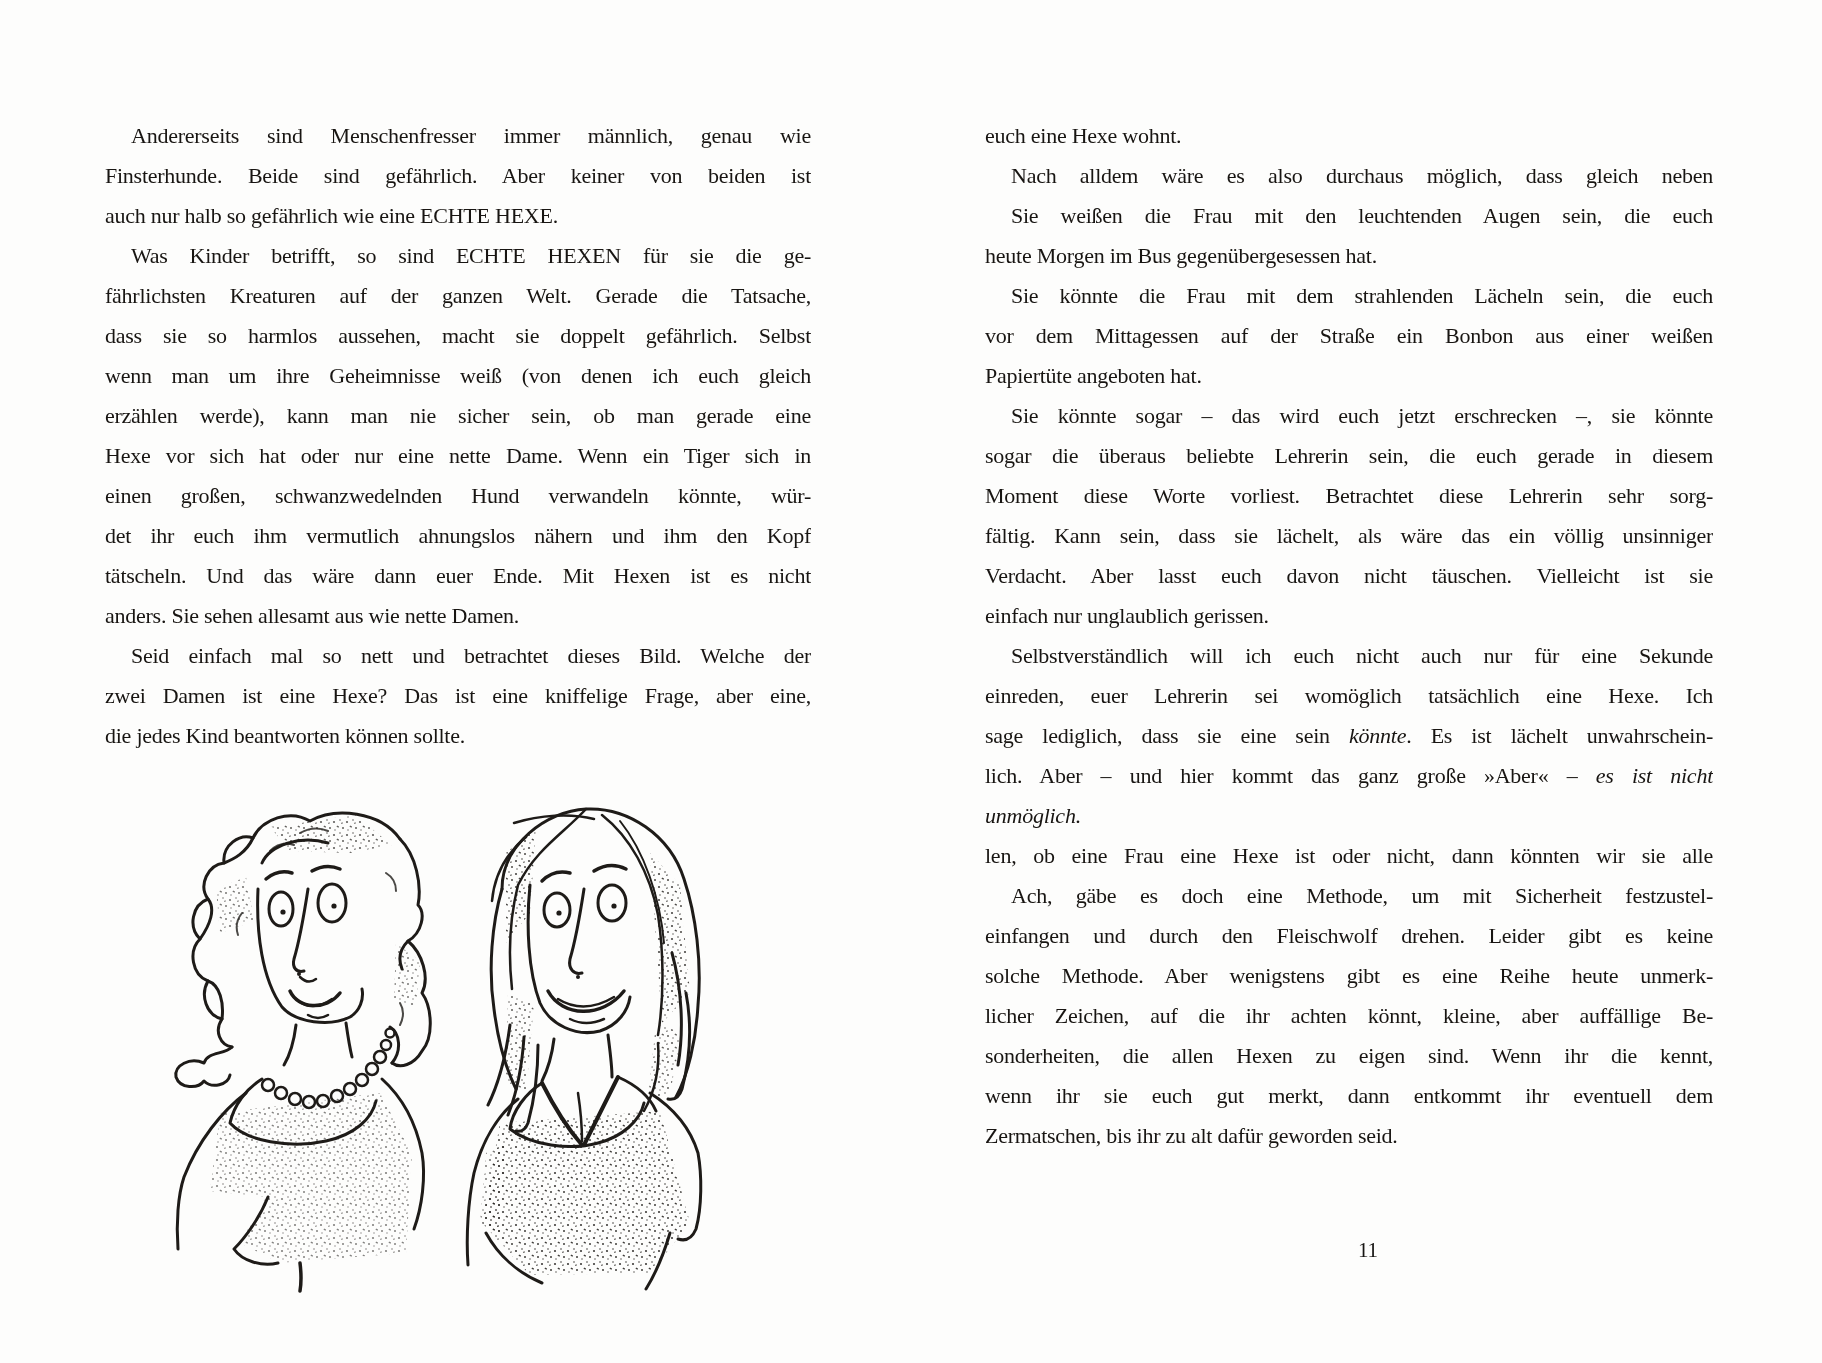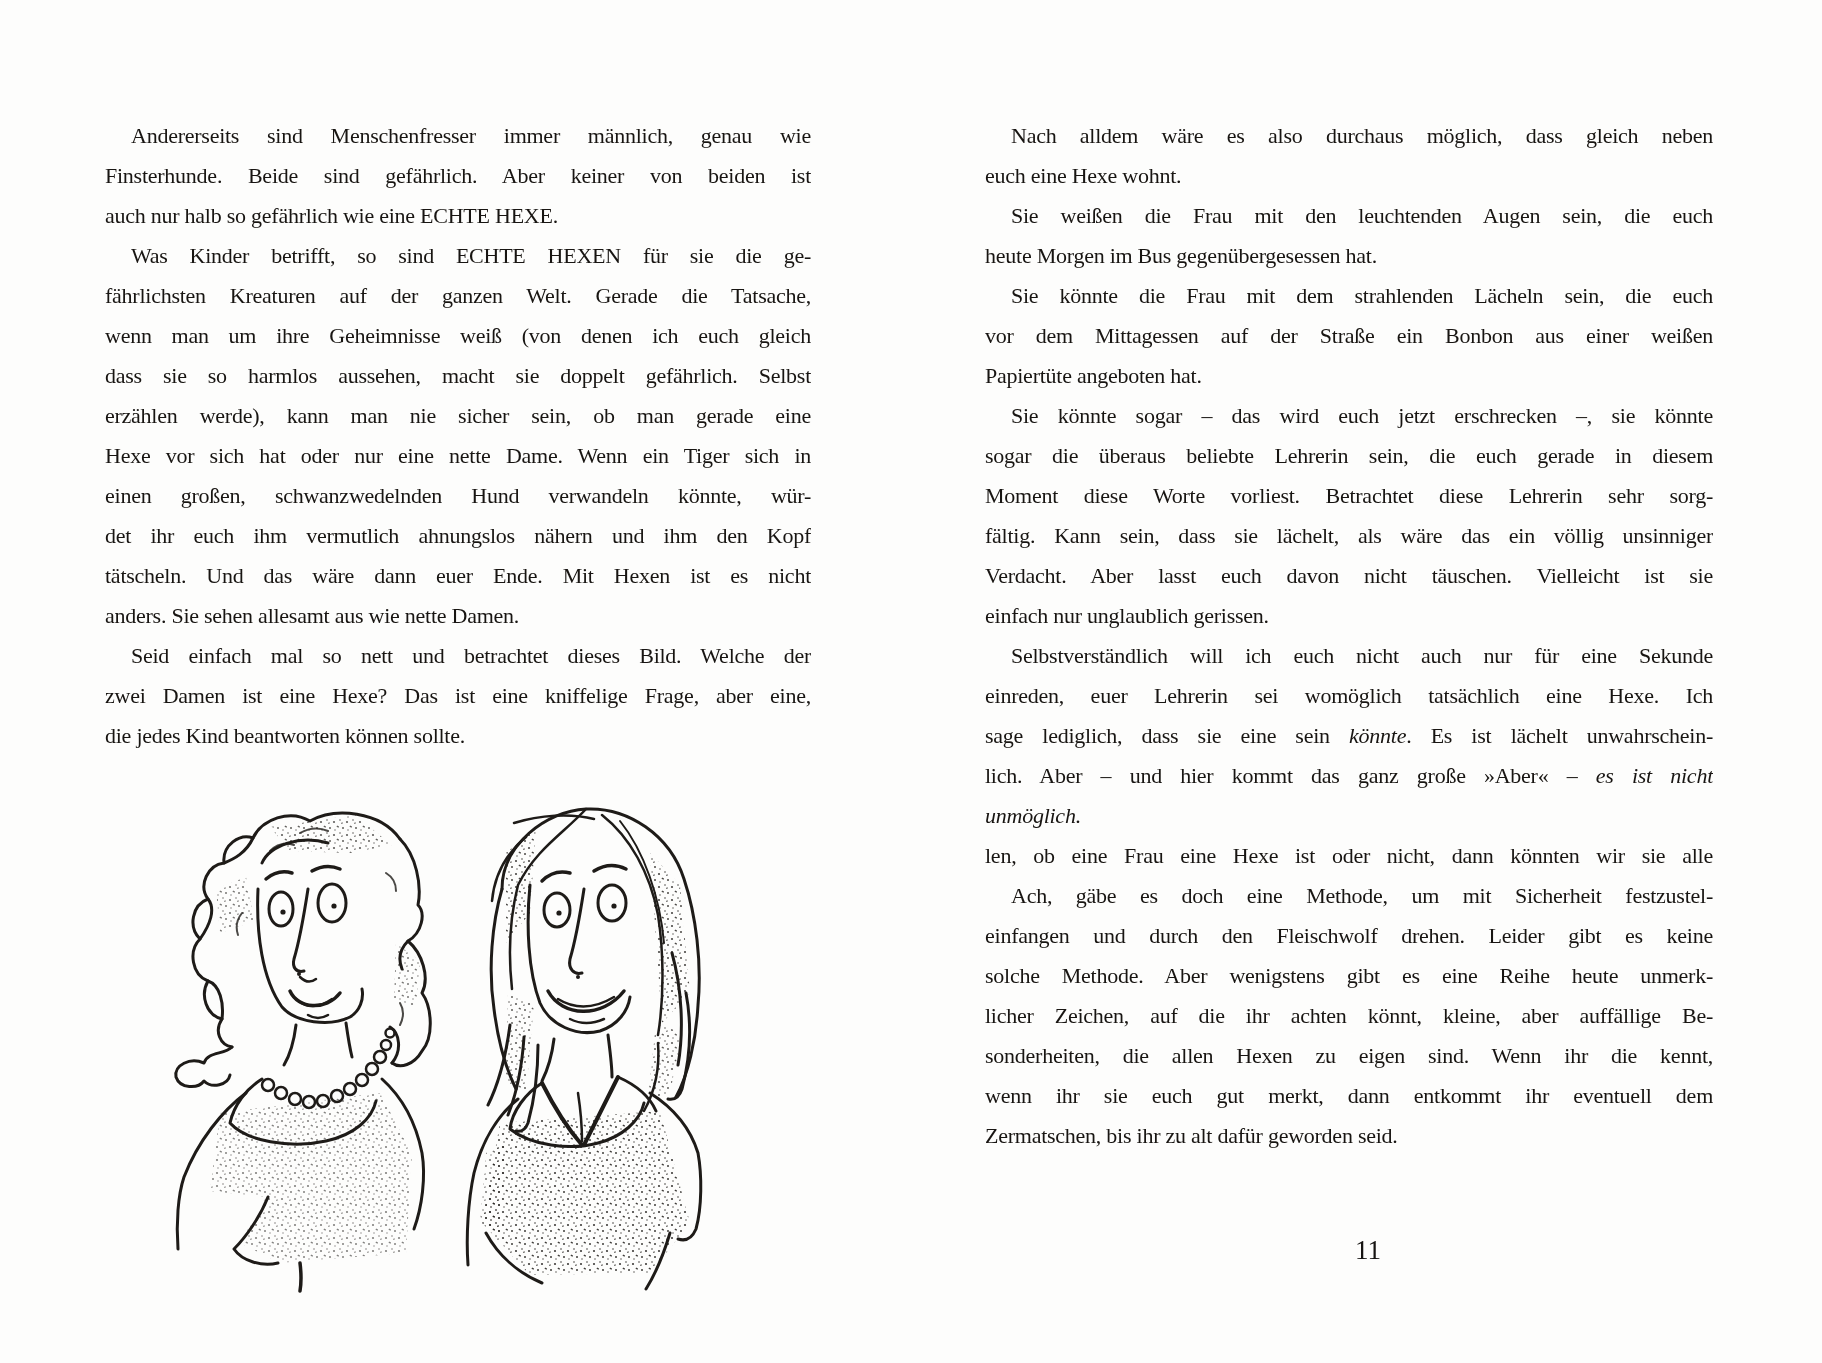--- a/index.html
+++ b/index.html
@@ -15,52 +15,52 @@
   .line{
     margin:0;height:40px;line-height:40px;
     font-size:22px;letter-spacing:-0.25px;
     text-align:left;white-space:normal;overflow:hidden;
   }
   .line.just{text-align:justify;text-align-last:justify;}
   .line.ind{text-indent:26px;}
   .it{font-style:italic;}
   .folio{
     position:absolute;left:1330px;top:1236px;width:76px;
-    text-align:center;font-size:27px;line-height:28px;color:#161412;
+    text-align:center;font-size:21px;line-height:28px;color:#161412;
   }
   .illustration{position:absolute;left:150px;top:793px;width:560px;height:500px;margin:0;}
   .illustration svg{display:block;width:100%;height:100%;}
 </style>
 </head>
 <body>
 
 <div class="spread">
 
   <section class="col left">
       <p class="line just ind"><span>Andererseits sind Menschenfresser immer männlich, genau wie</span></p>
       <p class="line just"><span>Finsterhunde. Beide sind gefährlich. Aber keiner von beiden ist</span></p>
       <p class="line"><span>auch nur halb so gefährlich wie eine ECHTE HEXE.</span></p>
       <p class="line just ind"><span>Was Kinder betrifft, so sind ECHTE HEXEN für sie die ge-</span></p>
       <p class="line just"><span>fährlichsten Kreaturen auf der ganzen Welt. Gerade die Tatsache,</span></p>
+      <p class="line just"><span>dass sie so harmlos aussehen, macht sie doppelt gefährlich. Selbst</span></p>
       <p class="line just"><span>wenn man um ihre Geheimnisse weiß (von denen ich euch gleich</span></p>
-      <p class="line just"><span>dass sie so harmlos aussehen, macht sie doppelt gefährlich. Selbst</span></p>
       <p class="line just"><span>erzählen werde), kann man nie sicher sein, ob man gerade eine</span></p>
       <p class="line just"><span>Hexe vor sich hat oder nur eine nette Dame. Wenn ein Tiger sich in</span></p>
       <p class="line just"><span>einen großen, schwanzwedelnden Hund verwandeln könnte, wür-</span></p>
       <p class="line just"><span>det ihr euch ihm vermutlich ahnungslos nähern und ihm den Kopf</span></p>
       <p class="line just"><span>tätscheln. Und das wäre dann euer Ende. Mit Hexen ist es nicht</span></p>
       <p class="line"><span>anders. Sie sehen allesamt aus wie nette Damen.</span></p>
       <p class="line just ind"><span>Seid einfach mal so nett und betrachtet dieses Bild. Welche der</span></p>
       <p class="line just"><span>zwei Damen ist eine Hexe? Das ist eine kniffelige Frage, aber eine,</span></p>
       <p class="line"><span>die jedes Kind beantworten können sollte.</span></p>
     </section>
 
   <section class="col right">
+      <p class="line"><span>euch eine Hexe wohnt.</span></p>
       <p class="line just ind"><span>Nach alldem wäre es also durchaus möglich, dass gleich neben</span></p>
-      <p class="line"><span>euch eine Hexe wohnt.</span></p>
       <p class="line just ind"><span>Sie weißen die Frau mit den leuchtenden Augen sein, die euch</span></p>
       <p class="line"><span>heute Morgen im Bus gegenübergesessen hat.</span></p>
       <p class="line just ind"><span>Sie könnte die Frau mit dem strahlenden Lächeln sein, die euch</span></p>
       <p class="line just"><span>vor dem Mittagessen auf der Straße ein Bonbon aus einer weißen</span></p>
       <p class="line"><span>Papiertüte angeboten hat.</span></p>
       <p class="line just ind"><span>Sie könnte sogar – das wird euch jetzt erschrecken –, sie könnte</span></p>
       <p class="line just"><span>sogar die überaus beliebte Lehrerin sein, die euch gerade in diesem</span></p>
       <p class="line just"><span>Moment diese Worte vorliest. Betrachtet diese Lehrerin sehr sorg-</span></p>
       <p class="line just"><span>fältig. Kann sein, dass sie lächelt, als wäre das ein völlig unsinniger</span></p>
       <p class="line just"><span>Verdacht. Aber lasst euch davon nicht täuschen. Vielleicht ist sie</span></p>

